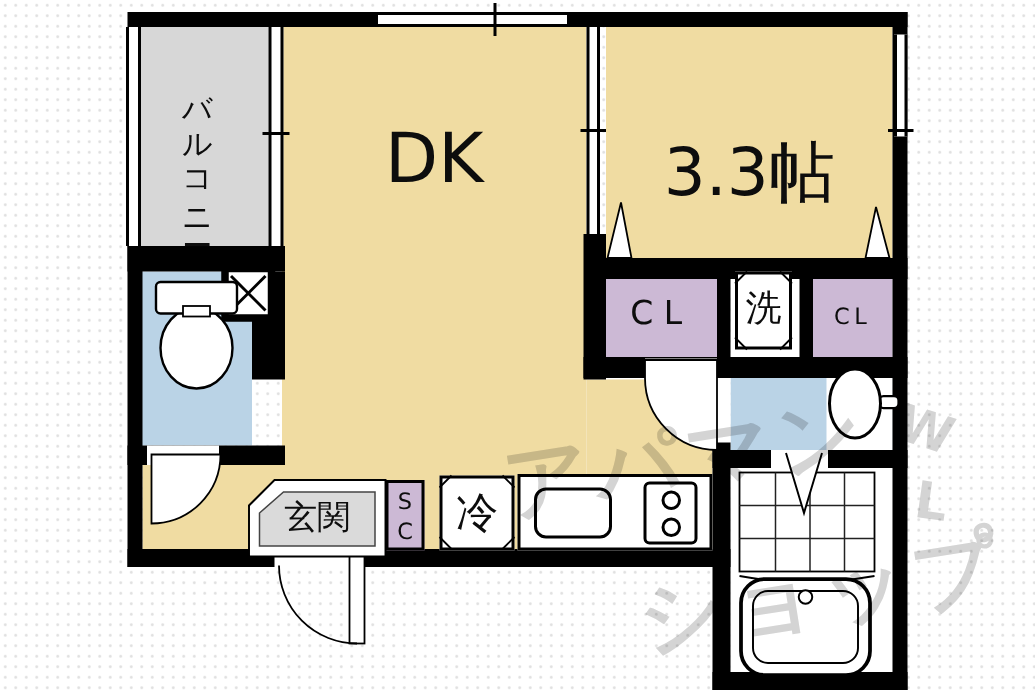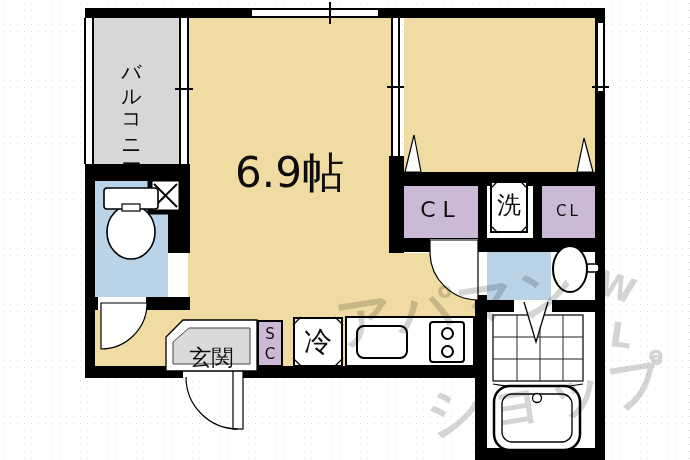--- a/index.html
+++ b/index.html
@@ -138,30 +138,31 @@
 
     <g stroke="#000" stroke-width="1.2">
       <line x1="293" y1="325" x2="301" y2="317"></line>
         <line x1="335" y1="317" x2="343" y2="325"></line>
       <line x1="293" y1="358" x2="301" y2="366"></line>
         <line x1="335" y1="366" x2="343" y2="358"></line>
     </g>
   </svg>
 
   <div class="abs lbl vert" style="left:122px;top:38px;height:130px;font-size:20px;letter-spacing:3px;">バルコニー</div>
-  <div class="abs lbl" style="left:188px;top:152px;width:203px;font-size:42px;">6.9帖</div>
+  <div class="abs lbl" style="left:188px;top:82px;width:203px;font-size:46px;">DK</div>
+  <div class="abs lbl" style="left:404px;top:94px;width:191px;font-size:44px;">3.3帖</div>
   <div class="abs lbl" style="left:404px;top:199px;width:74px;font-size:22px;letter-spacing:7px;">CL</div>
   <div class="abs lbl" style="left:490px;top:193px;width:38px;font-size:24px;">洗</div>
   <div class="abs lbl" style="left:542px;top:204px;width:53px;font-size:15px;letter-spacing:3px;">CL</div>
   <div class="abs lbl" style="left:257px;top:325px;width:26px;font-size:15px;line-height:1.3;">
     <div>S</div>
     <div>C</div>
   </div>
   <div class="abs lbl" style="left:293px;top:328px;width:50px;font-size:28px;">冷</div>
-  <div class="abs lbl" style="left:173px;top:335px;width:77px;font-size:22px;margin-top:12px;">玄関</div>
+  <div class="abs lbl" style="left:173px;top:335px;width:77px;font-size:22px;">玄関</div>
 
   <div class="abs watermark" style="left:330px;top:262px;width:350px;height:196px;">
     <div style="left:5px;top:16px;font-size:56px;letter-spacing:4px;transform:rotate(-9deg);">アパマン</div>
     <div style="left:95px;top:106px;font-size:56px;letter-spacing:4px;transform:rotate(-9deg);">ショップ</div>
     <div style="left:268px;top:8px;font-size:34px;transform:rotate(18deg);">W</div>
     <div style="left:280px;top:56px;font-size:34px;transform:rotate(8deg);">L</div>
     <div style="left:288px;top:92px;font-size:46px;">゜</div>
   </div>
 
 </div>

